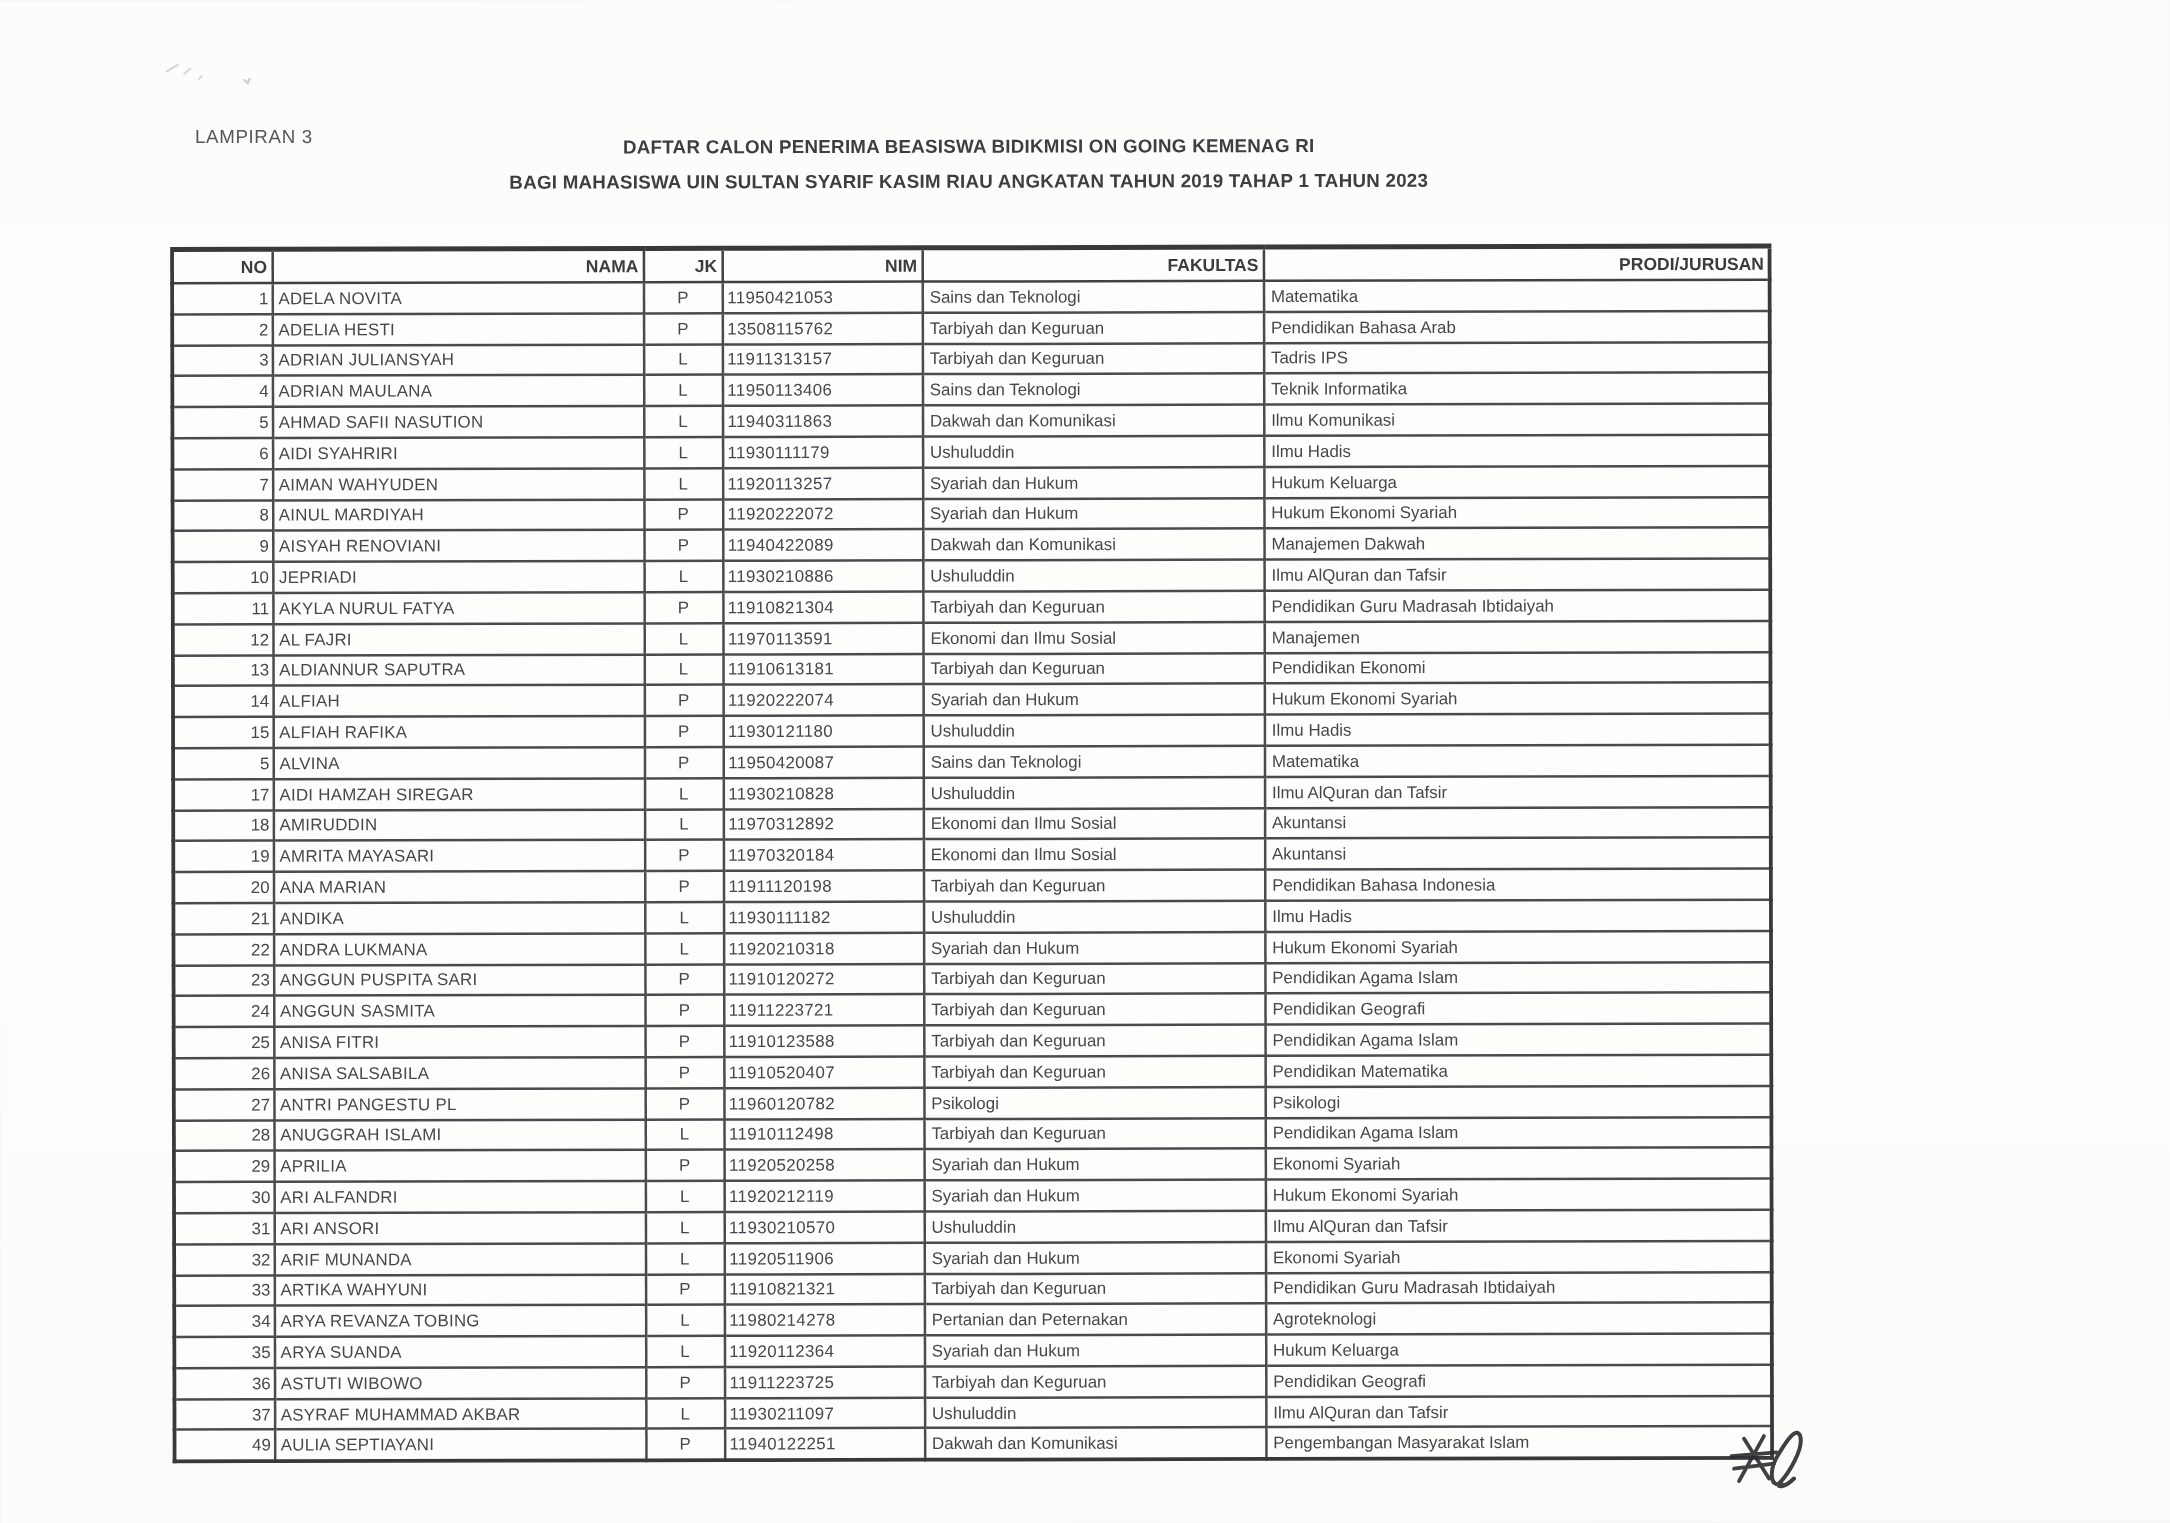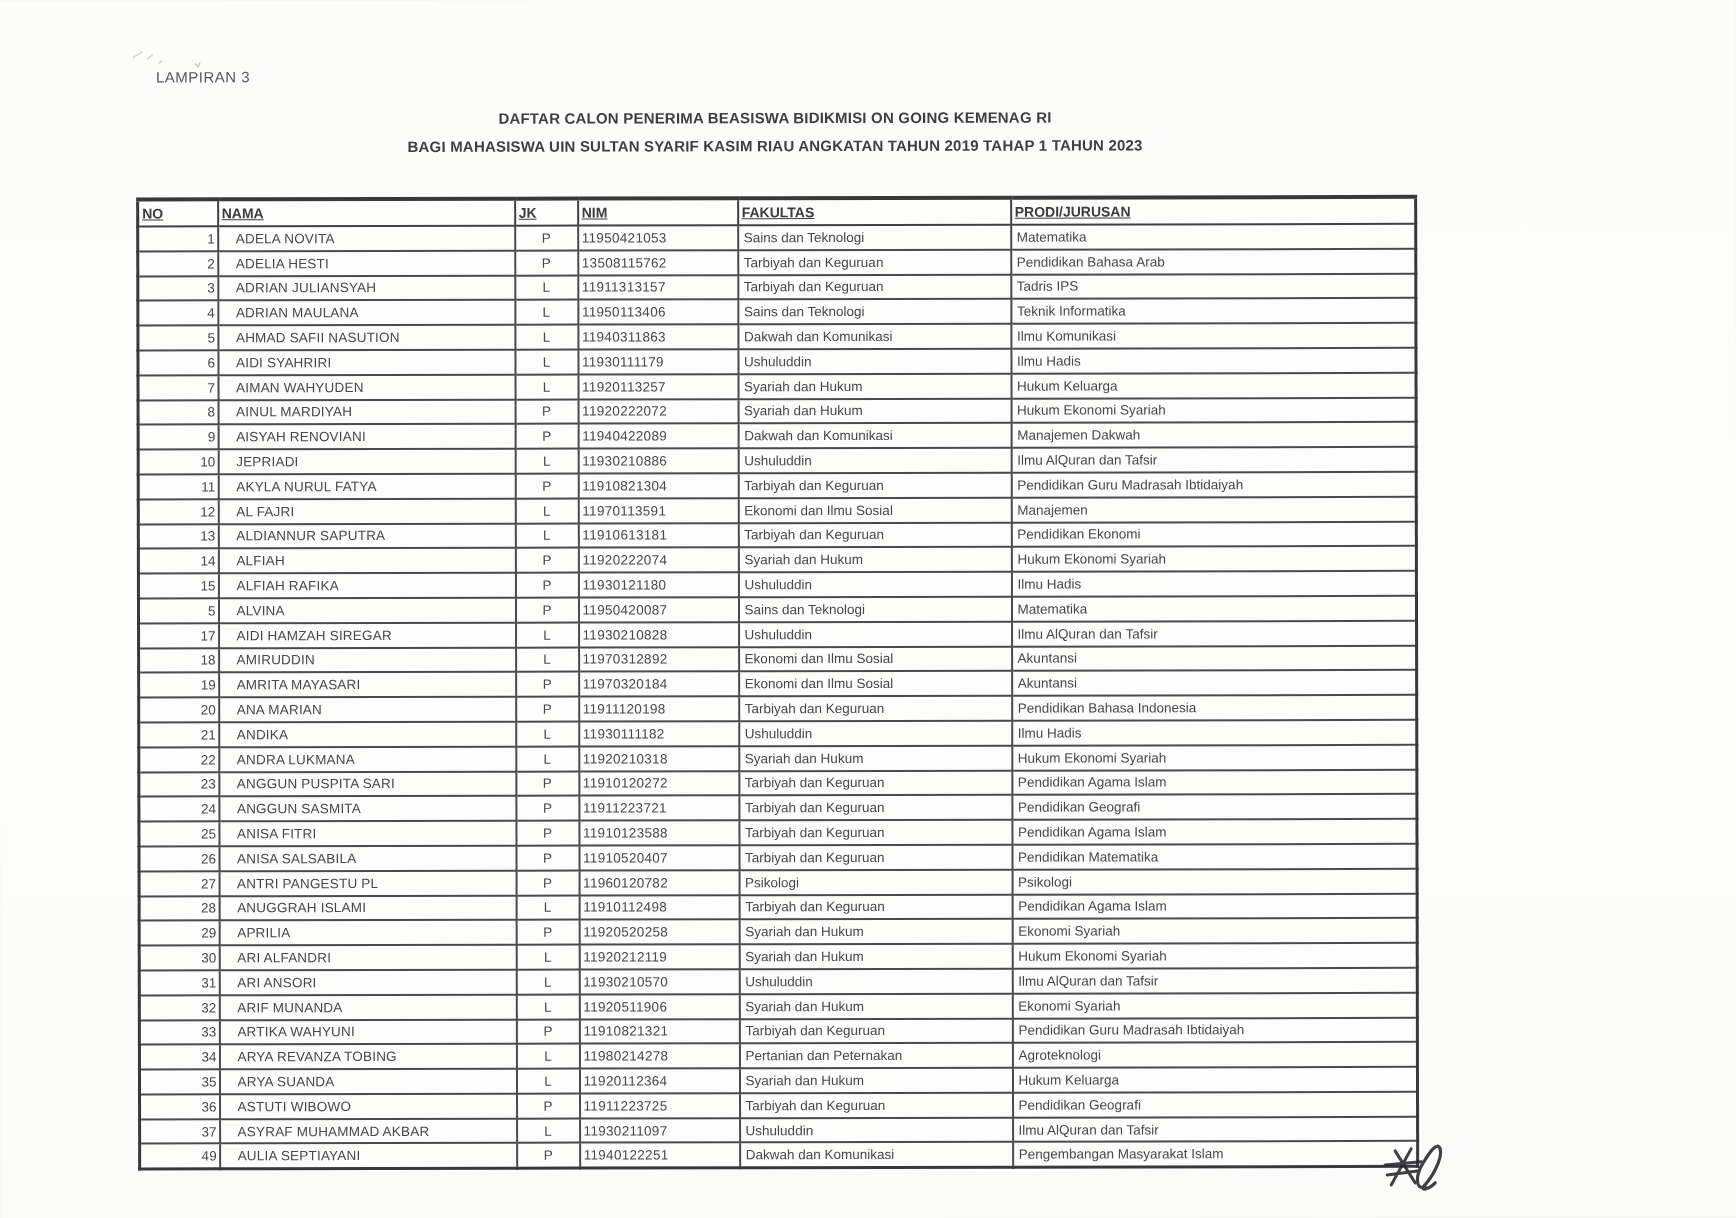--- a/index.html
+++ b/index.html
@@ -8,21 +8,21 @@
     background:#f7f7f5;
     font-family:"Liberation Sans", sans-serif;
   }
   .sheet{
     position:absolute;left:0;top:0;width:1736px;height:1218px;
     background:linear-gradient(180deg,#fcfcfb 0%,#fdfdfc 60%,#fbfbf9 100%);
     transform:rotate(-0.12deg);
     color:#434347;
   }
   .lampiran{
-    position:absolute;left:157px;top:67px;
+    position:absolute;left:157px;top:100px;
     font-size:15px;letter-spacing:0.5px;color:#57575a;
   }
   .titles{
     position:absolute;left:137px;top:108px;width:1278px;
     text-align:center;font-weight:bold;color:#3e3e41;
   }
   .title-line{font-size:15px;line-height:20px;letter-spacing:0.2px;margin:0 0 8px 0;}
   .doc-table{
     position:absolute;left:137px;top:196px;width:1278px;
     border-collapse:collapse;table-layout:fixed;
@@ -30,27 +30,27 @@
   }
   .doc-table th,.doc-table td{
     border:2px solid #4b4b4e;
     overflow:hidden;white-space:nowrap;
     font-size:13.5px;color:#47474b;
     padding:0 3px;
   }
   .doc-table thead th{
     border:2px solid #414144;
     border-top:4px solid #39393c;
-    font-size:14px;font-weight:bold;text-align:left;
-    height:24px;color:#3c3c3f;text-decoration:underline;
+    font-size:14px;font-weight:bold;text-align:right;
+    height:24px;color:#3c3c3f;
   }
   .doc-table{border:3px solid #39393c;}
   .doc-table tbody tr{height:24.8px;}
   .doc-table td.c0{text-align:right;padding-right:2px;}
-  .doc-table td.c1{text-align:left;padding-left:17px;letter-spacing:0.2px;}
+  .doc-table td.c1{text-align:left;padding-left:4px;letter-spacing:0.2px;}
   .doc-table td.c2{text-align:center;}
   .doc-table td.c3{text-align:left;letter-spacing:0.3px;}
   .doc-table td.c4,.doc-table td.c5{text-align:left;padding-left:5px;}
   .speck{position:absolute;opacity:0.35;}
   .signature{position:absolute;left:1378px;top:1126px;opacity:0.9;}
 </style>
 </head>
 <body>
 
 <div class="sheet">

